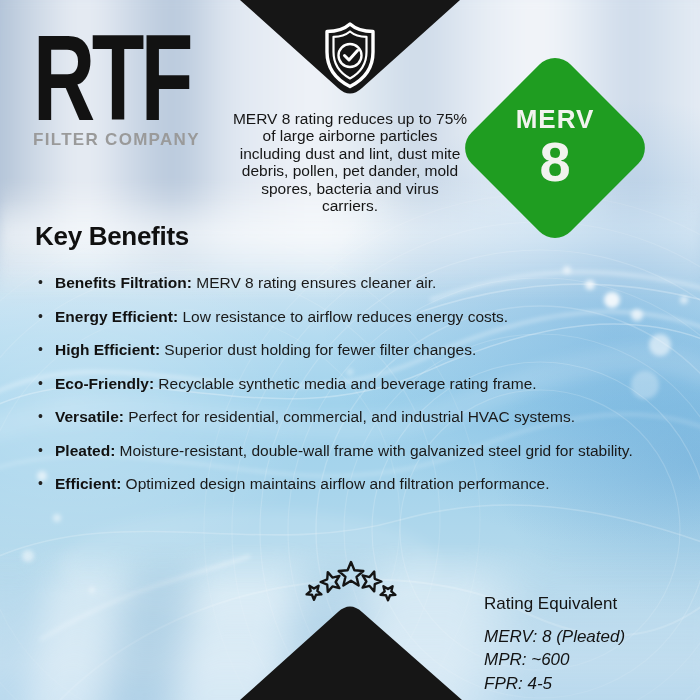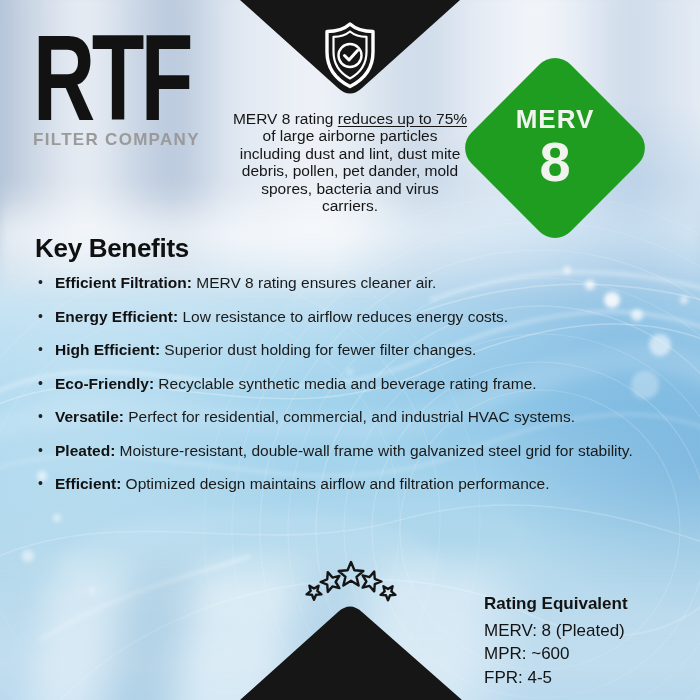--- a/index.html
+++ b/index.html
@@ -57,56 +57,56 @@
 
   
   svg.top-ribbon{position:absolute;left:0;top:0;pointer-events:none;}
 
   
   .intro{
     position:absolute;left:232px;top:110px;width:236px;
     text-align:center;font-size:15.5px;line-height:17.4px;color:#161616;
     white-space:pre-line;
   }
-  .intro .u{text-decoration:underline;text-underline-offset:2px;}
+  .intro .u{text-underline-offset:2px;}
 
   
   .badge{
     position:absolute;left:485px;top:78px;width:140px;height:140px;
     background:#1f9d21;border-radius:22px;transform:rotate(45deg);
   }
   .badge-inner{
     position:absolute;inset:0;transform:rotate(-45deg);
     display:flex;flex-direction:column;align-items:center;justify-content:center;
     color:#f1f3ee;
   }
   .badge-label{font-weight:bold;font-size:26px;letter-spacing:1px;line-height:26px;}
   .badge-value{font-weight:bold;font-size:56px;line-height:56px;margin-top:2px;}
 
   
   .kb-heading{
-    position:absolute;left:35px;top:233px;margin:0;
+    position:absolute;left:35px;top:221px;margin:0;
     font-size:26px;font-weight:800;letter-spacing:-0.3px;color:#101010;
   }
   ul.benefits{
     position:absolute;left:36px;top:266px;width:628px;margin:0;padding:0;list-style:none;
     font-size:15.5px;line-height:33.5px;color:#1a1a1a;
   }
   ul.benefits li{position:relative;padding-left:19px;margin:0;}
   ul.benefits .dot{position:absolute;left:2px;top:0;font-size:14px;color:#222;}
   ul.benefits b{font-weight:bold;color:#111;}
 
   
   svg.stars{position:absolute;left:294px;top:555px;pointer-events:none;}
   svg.bottom-ribbon{position:absolute;left:0;bottom:0;pointer-events:none;}
 
   
   .rating{position:absolute;left:484px;top:592px;font-size:17px;line-height:23.5px;color:#131313;}
-  .rating-heading{font-weight:bold;font-size:17px;margin:0 0 3px 0;text-align:right;}
-  .rating div{white-space:nowrap;}
+  .rating-heading{font-weight:normal;font-size:17px;margin:0 0 9px 0;}
+  .rating div{white-space:nowrap;font-style:italic;}
 </style>
 </head>
 <body>
 
 <div class="canvas">
 
   <div class="bg-window"></div>
   <div class="bg-haze"></div>
   <div class="bg-right-blue"></div>
 
@@ -190,21 +190,21 @@
   <div class="badge">
     <div class="badge-inner">
       <span class="badge-label">MERV</span>
       <span class="badge-value">8</span>
     </div>
   </div>
 
   <h2 class="kb-heading">Key Benefits</h2>
   <ul class="benefits">
     <li>
-      <span class="dot">•</span><b>Efficient Filtration:</b><span> MERV 8 rating ensures cleaner air.</span>
+      <span class="dot">•</span><b>Benefits Filtration:</b><span> MERV 8 rating ensures cleaner air.</span>
     </li>
     <li>
       <span class="dot">•</span><b>Energy Efficient:</b><span> Low resistance to airflow reduces energy costs.</span>
     </li>
     <li>
       <span class="dot">•</span><b>High Efficient:</b><span> Superior dust holding for fewer filter changes.</span>
     </li>
     <li>
       <span class="dot">•</span><b>Eco-Friendly:</b><span> Recyclable synthetic media and beverage rating frame.</span>
     </li>

